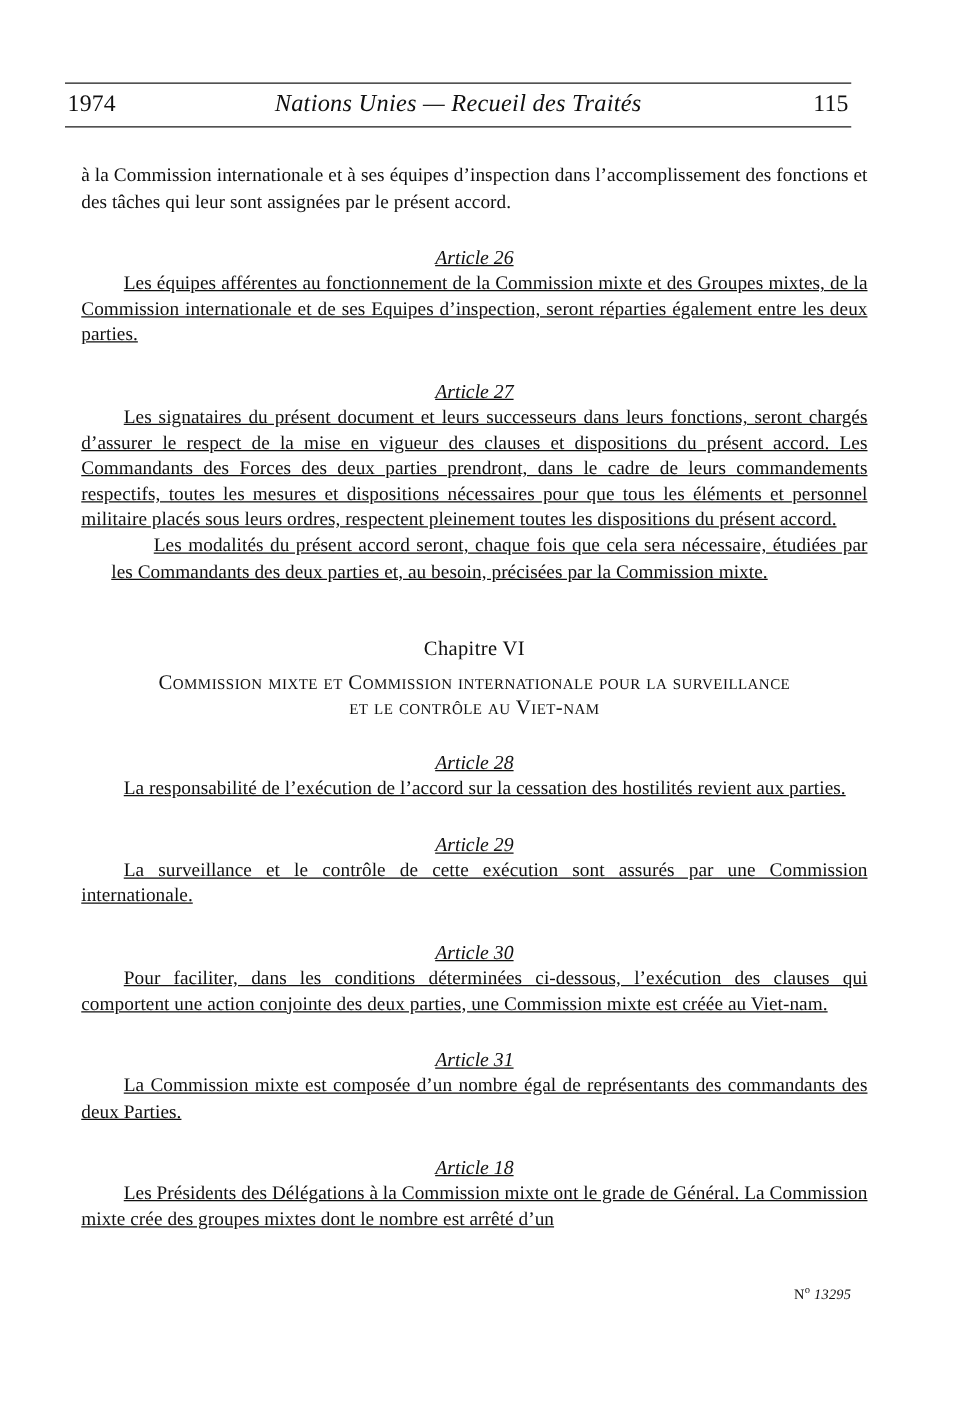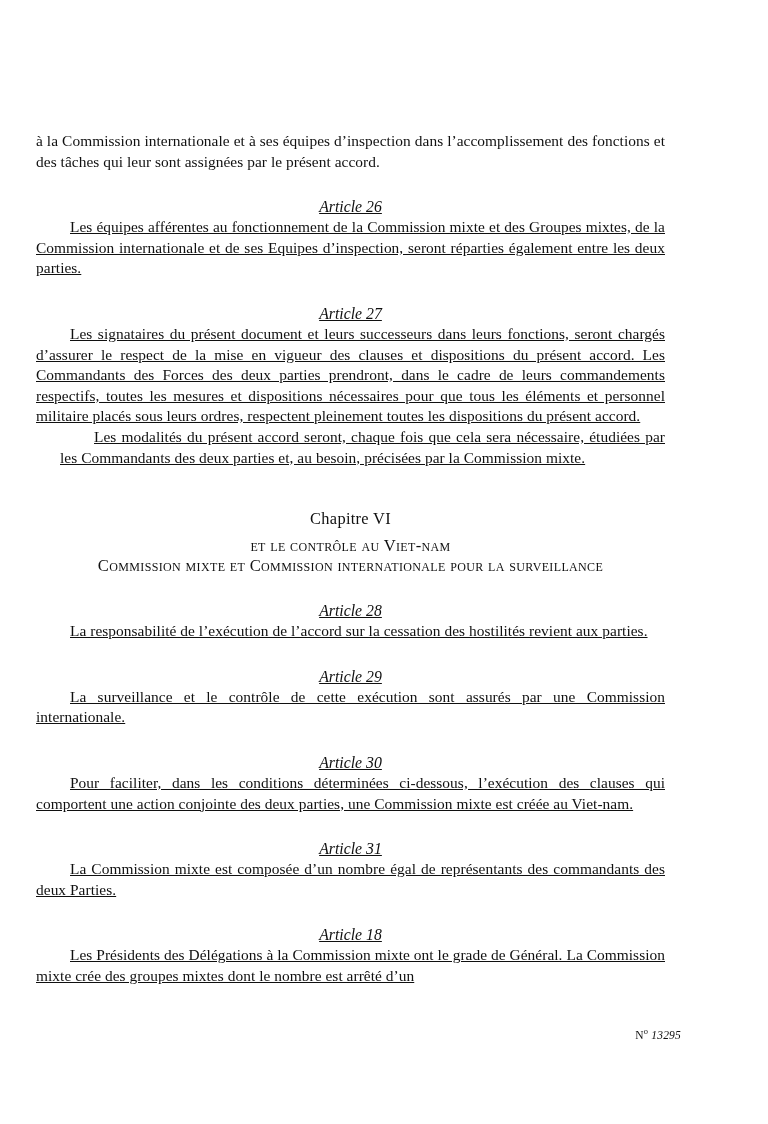--- a/index.html
+++ b/index.html
@@ -57,21 +57,21 @@
   .runhead-page {
     position: absolute;
     right: 2px;
     font-size: 19px;
     letter-spacing: 0.2px;
   }
 
   
   .column {
     position: absolute;
-    left: 36px;
+    left: 65px;
     top: 131px;
     width: 629px;
   }
 
   p.body {
     margin: 0;
     font-size: 15.4px;
     line-height: 20.6px;
     text-align: justify;
     text-justify: inter-word;
@@ -139,41 +139,48 @@
     font-size: 8.5px;
     vertical-align: super;
     font-style: normal;
   }
 </style>
 </head>
 <body>
 
 <div class="page">
 
+  <div class="runhead">
+    <div class="runhead-inner">
+      <span class="runhead-year">1974</span>
+      <span class="runhead-title">Nations Unies — Recueil des Traités</span>
+      <span class="runhead-page">115</span>
+    </div>
+  </div>
 
   <div class="column">
 
     <p class="body">à la Commission internationale et à ses équipes d’inspection dans l’accomplissement des fonctions et des tâches qui leur sont assignées par le présent accord.</p>
 
     <div class="sp-art-before">
       <div class="art-head">Article 26</div>
       <p class="body indent sp-art-after">Les équipes afférentes au fonctionnement de la Commission mixte et des Groupes mixtes, de la Commission internationale et de ses Equipes d’inspection, seront réparties également entre les deux parties.</p>
     </div>
 
     <div class="sp-art-before">
       <div class="art-head">Article 27</div>
       <p class="body indent sp-art-after">Les signataires du présent document et leurs successeurs dans leurs fonctions, seront chargés d’assurer le respect de la mise en vigueur des clauses et dispositions du présent accord. Les Commandants des Forces des deux parties prendront, dans le cadre de leurs commandements respectifs, toutes les mesures et dispositions nécessaires pour que tous les éléments et personnel militaire placés sous leurs ordres, respectent pleinement toutes les dispositions du présent accord.</p>
       <p class="body cont sp-para">Les modalités du présent accord seront, chaque fois que cela sera nécessaire, étudiées par les Commandants des deux parties et, au besoin, précisées par la Commission mixte.</p>
     </div>
 
     <div class="chapter-block">
       <div class="chapter-label">Chapitre VI</div>
       <div class="chapter-title">
+        <span class="ln">Commission mixte et Commission internationale pour la surveillance</span>
         <span class="ln">et le contrôle au Viet-nam</span>
-        <span class="ln">Commission mixte et Commission internationale pour la surveillance</span>
       </div>
     </div>
 
     <div class="sp-art-before">
       <div class="art-head">Article 28</div>
       <p class="body indent sp-art-after">La responsabilité de l’exécution de l’accord sur la cessation des hostilités revient aux parties.</p>
     </div>
 
     <div class="sp-art-before">
       <div class="art-head">Article 29</div>

